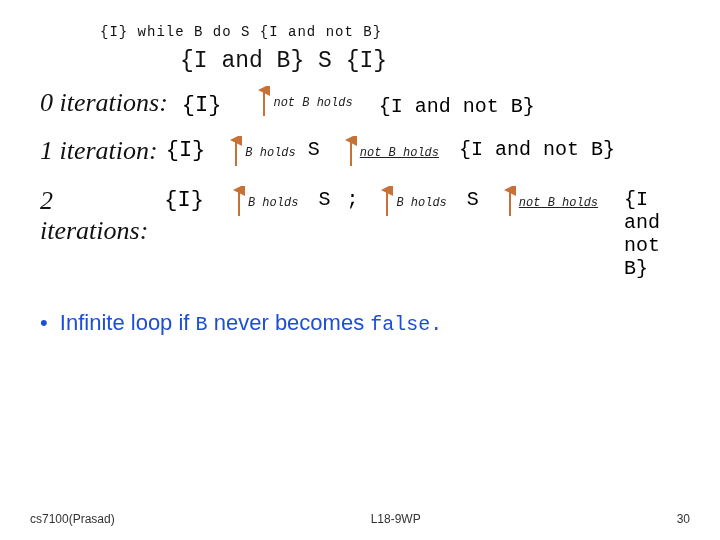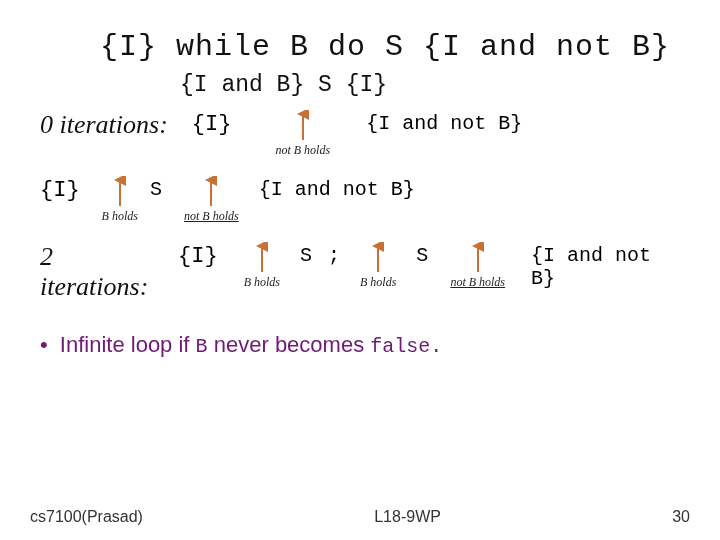--- a/index.html
+++ b/index.html
@@ -15,23 +15,23 @@
     .slide {
       width: 720px;
       height: 540px;
       position: relative;
       padding: 20px 40px;
     }
 
     
     .top-formula {
       font-family: 'Courier New', Courier, monospace;
-      font-size: 30px;
+      font-size: 14px;
       color: #111;
-      margin-top: 10px;
+      margin-top: 4px;
       margin-left: 60px;
       letter-spacing: 1px;
     }
 
     
     .section {
       margin-top: 10px;
       position: relative;
     }
 
@@ -50,68 +50,67 @@
       font-style: italic;
       color: #111;
       font-family: Georgia, serif;
     }
 
     
     .bullet-section {
       margin-top: 18px;
       font-size: 22px;
       font-family: Arial, sans-serif;
-      color: #701a75;
+      color: #1d4ed8;
     }
     .bullet-section .mono {
       font-family: 'Courier New', Courier, monospace;
       font-size: 20px;
     }
 
     
     .footer {
       position: absolute;
       bottom: 14px;
       left: 0;
       width: 100%;
       display: flex;
       justify-content: space-between;
       padding: 0 30px;
-      font-size: 16px;
+      font-size: 12px;
       color: #333;
       font-family: Arial, sans-serif;
     }
 
     .arrow-col {
       display: flex;
-      flex-direction: column;
+      flex-direction: row;
       align-items: center;
       margin: 0 4px;
-      font-family: Liberation Serif, serif;
     }
 
     .label-row {
       font-size: 12px;
       font-style: italic;
       white-space: nowrap;
       color: #222;
       margin-top: 1px;
     }
   </style>
 </head>
 <body>
 
 <div class="slide">
 
   <div class="top-formula">{I} while B do S {I and not B}</div>
 
   <div class="hoare-row">{I and B}    S    {I}</div>
 
   <div class="section" style="margin-top:12px;">
-    <div style="display:flex; align-items:flex-start; gap:24px;">
+    <div style="display:flex; align-items:flex-end; gap:14px;">
 
       <span class="iter-label">
         <span>0 iterations:</span>
       </span>
 
       <span style="font-family:'Courier New',monospace; font-size:22px; margin-top:2px;">{I}</span>
 
       <div class="arrow-col" style="margin-left:20px; margin-top:0px;">
         <svg width="18" height="32" viewBox="0 0 18 32">
           <defs>
@@ -123,20 +122,21 @@
         </svg>
         <span class="label-row">not B holds</span>
       </div>
 
       <span style="font-family:'Courier New',monospace; font-size:20px; margin-top:2px; margin-left:8px;">{I and not B}</span>
     </div>
   </div>
 
   <div class="section" style="margin-top:18px;">
     <div style="display:flex; align-items:flex-start; gap:8px;">
+      <span class="iter-label">1 iteration:</span>
       <span style="font-family:'Courier New',monospace; font-size:22px; margin-top:2px;">{I}</span>
 
       <div class="arrow-col" style="margin-left:14px;">
         <svg width="18" height="32" viewBox="0 0 18 32">
           <defs>
             <marker id="ah1a" markerWidth="6" markerHeight="6" refX="3" refY="3" orient="auto">
               <polygon points="0,6 3,0 6,6" fill="#c87137"></polygon>
             </marker>
           </defs>
           <line x1="9" y1="30" x2="9" y2="4" stroke="#c87137" stroke-width="2" marker-end="url(#ah1a)"></line>

